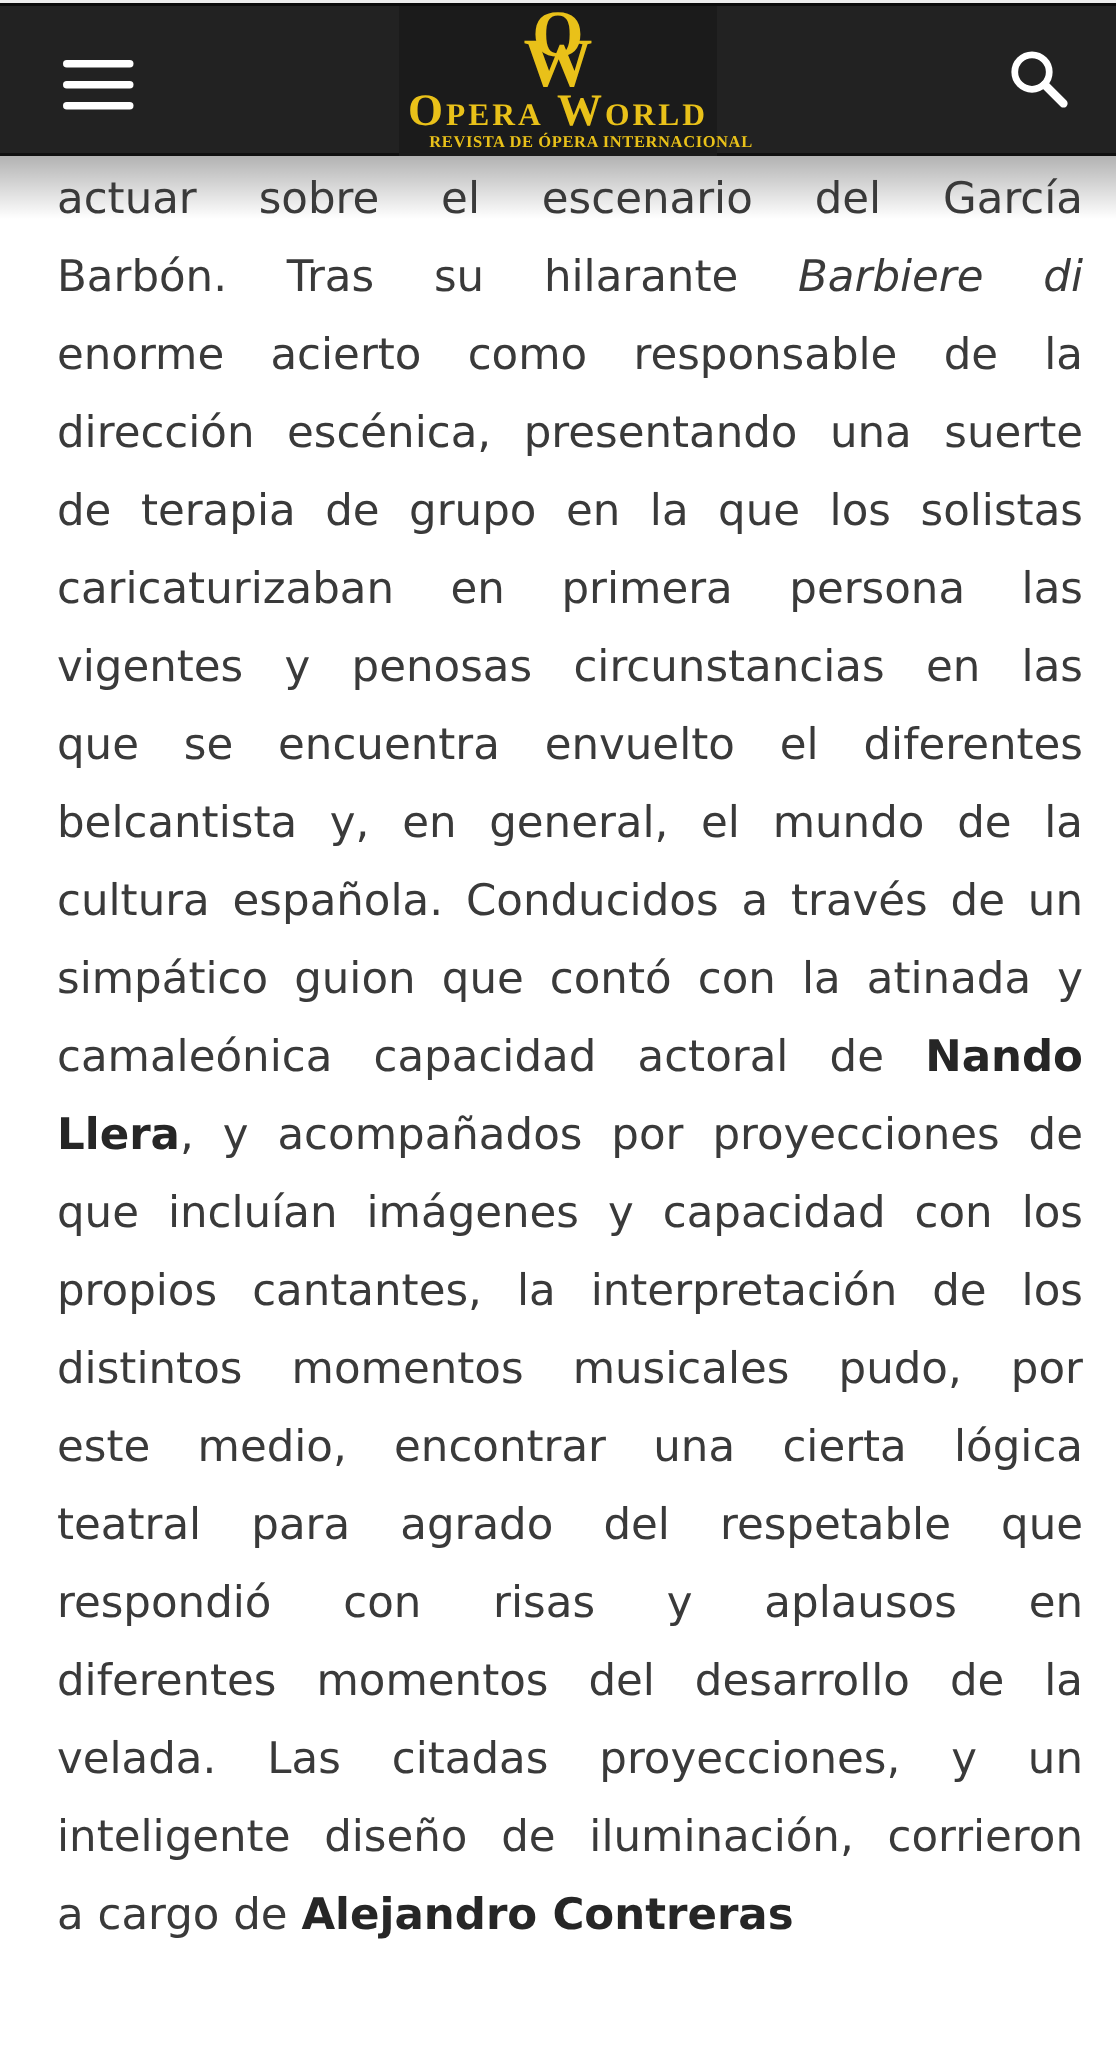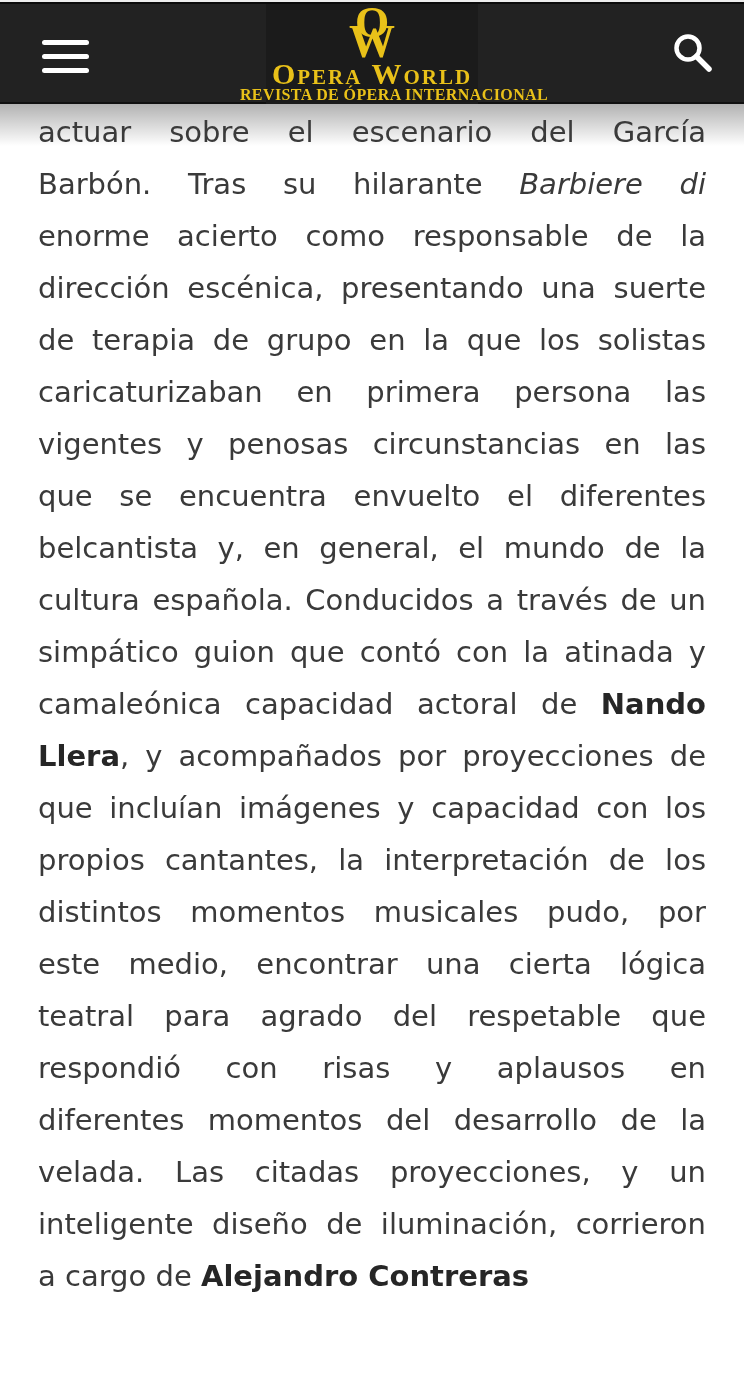--- a/index.html
+++ b/index.html
@@ -59,21 +59,21 @@
     font-variant:small-caps;
     font-weight:700;
     font-size:30px;line-height:28px;
     letter-spacing:2px;
     color:var(--gold);
     white-space:nowrap;
   }
   .logo-tagline{
     font-family:"Liberation Serif","DejaVu Serif",serif;
     font-weight:700;
-    font-size:16px;line-height:14px;
+    font-size:11px;line-height:14px;
     letter-spacing:0.4px;
     color:var(--gold);
     white-space:nowrap;
     margin-left:44px;
   }
 
   .search-btn{
     position:absolute;right:28px;top:30px;
     width:48px;height:48px;
     background:transparent;border:none;cursor:pointer;padding:0;
@@ -83,21 +83,21 @@
   .header-shadow{
     position:absolute;left:0;top:104px;
     width:744px;height:42px;
     background:linear-gradient(to bottom, rgba(0,0,0,0.30), rgba(0,0,0,0));
     pointer-events:none;
   }
 
   
   main.article{
     position:relative;
-    padding:2px 38px 0 38px;
+    padding:2px 22px 0 38px;
   }
   .line{
     font-size:29px;
     line-height:52px;
     color:var(--text);
     text-align:justify;
     text-align-last:justify;
     white-space:normal;
   }
   .line.last{text-align-last:left;}

